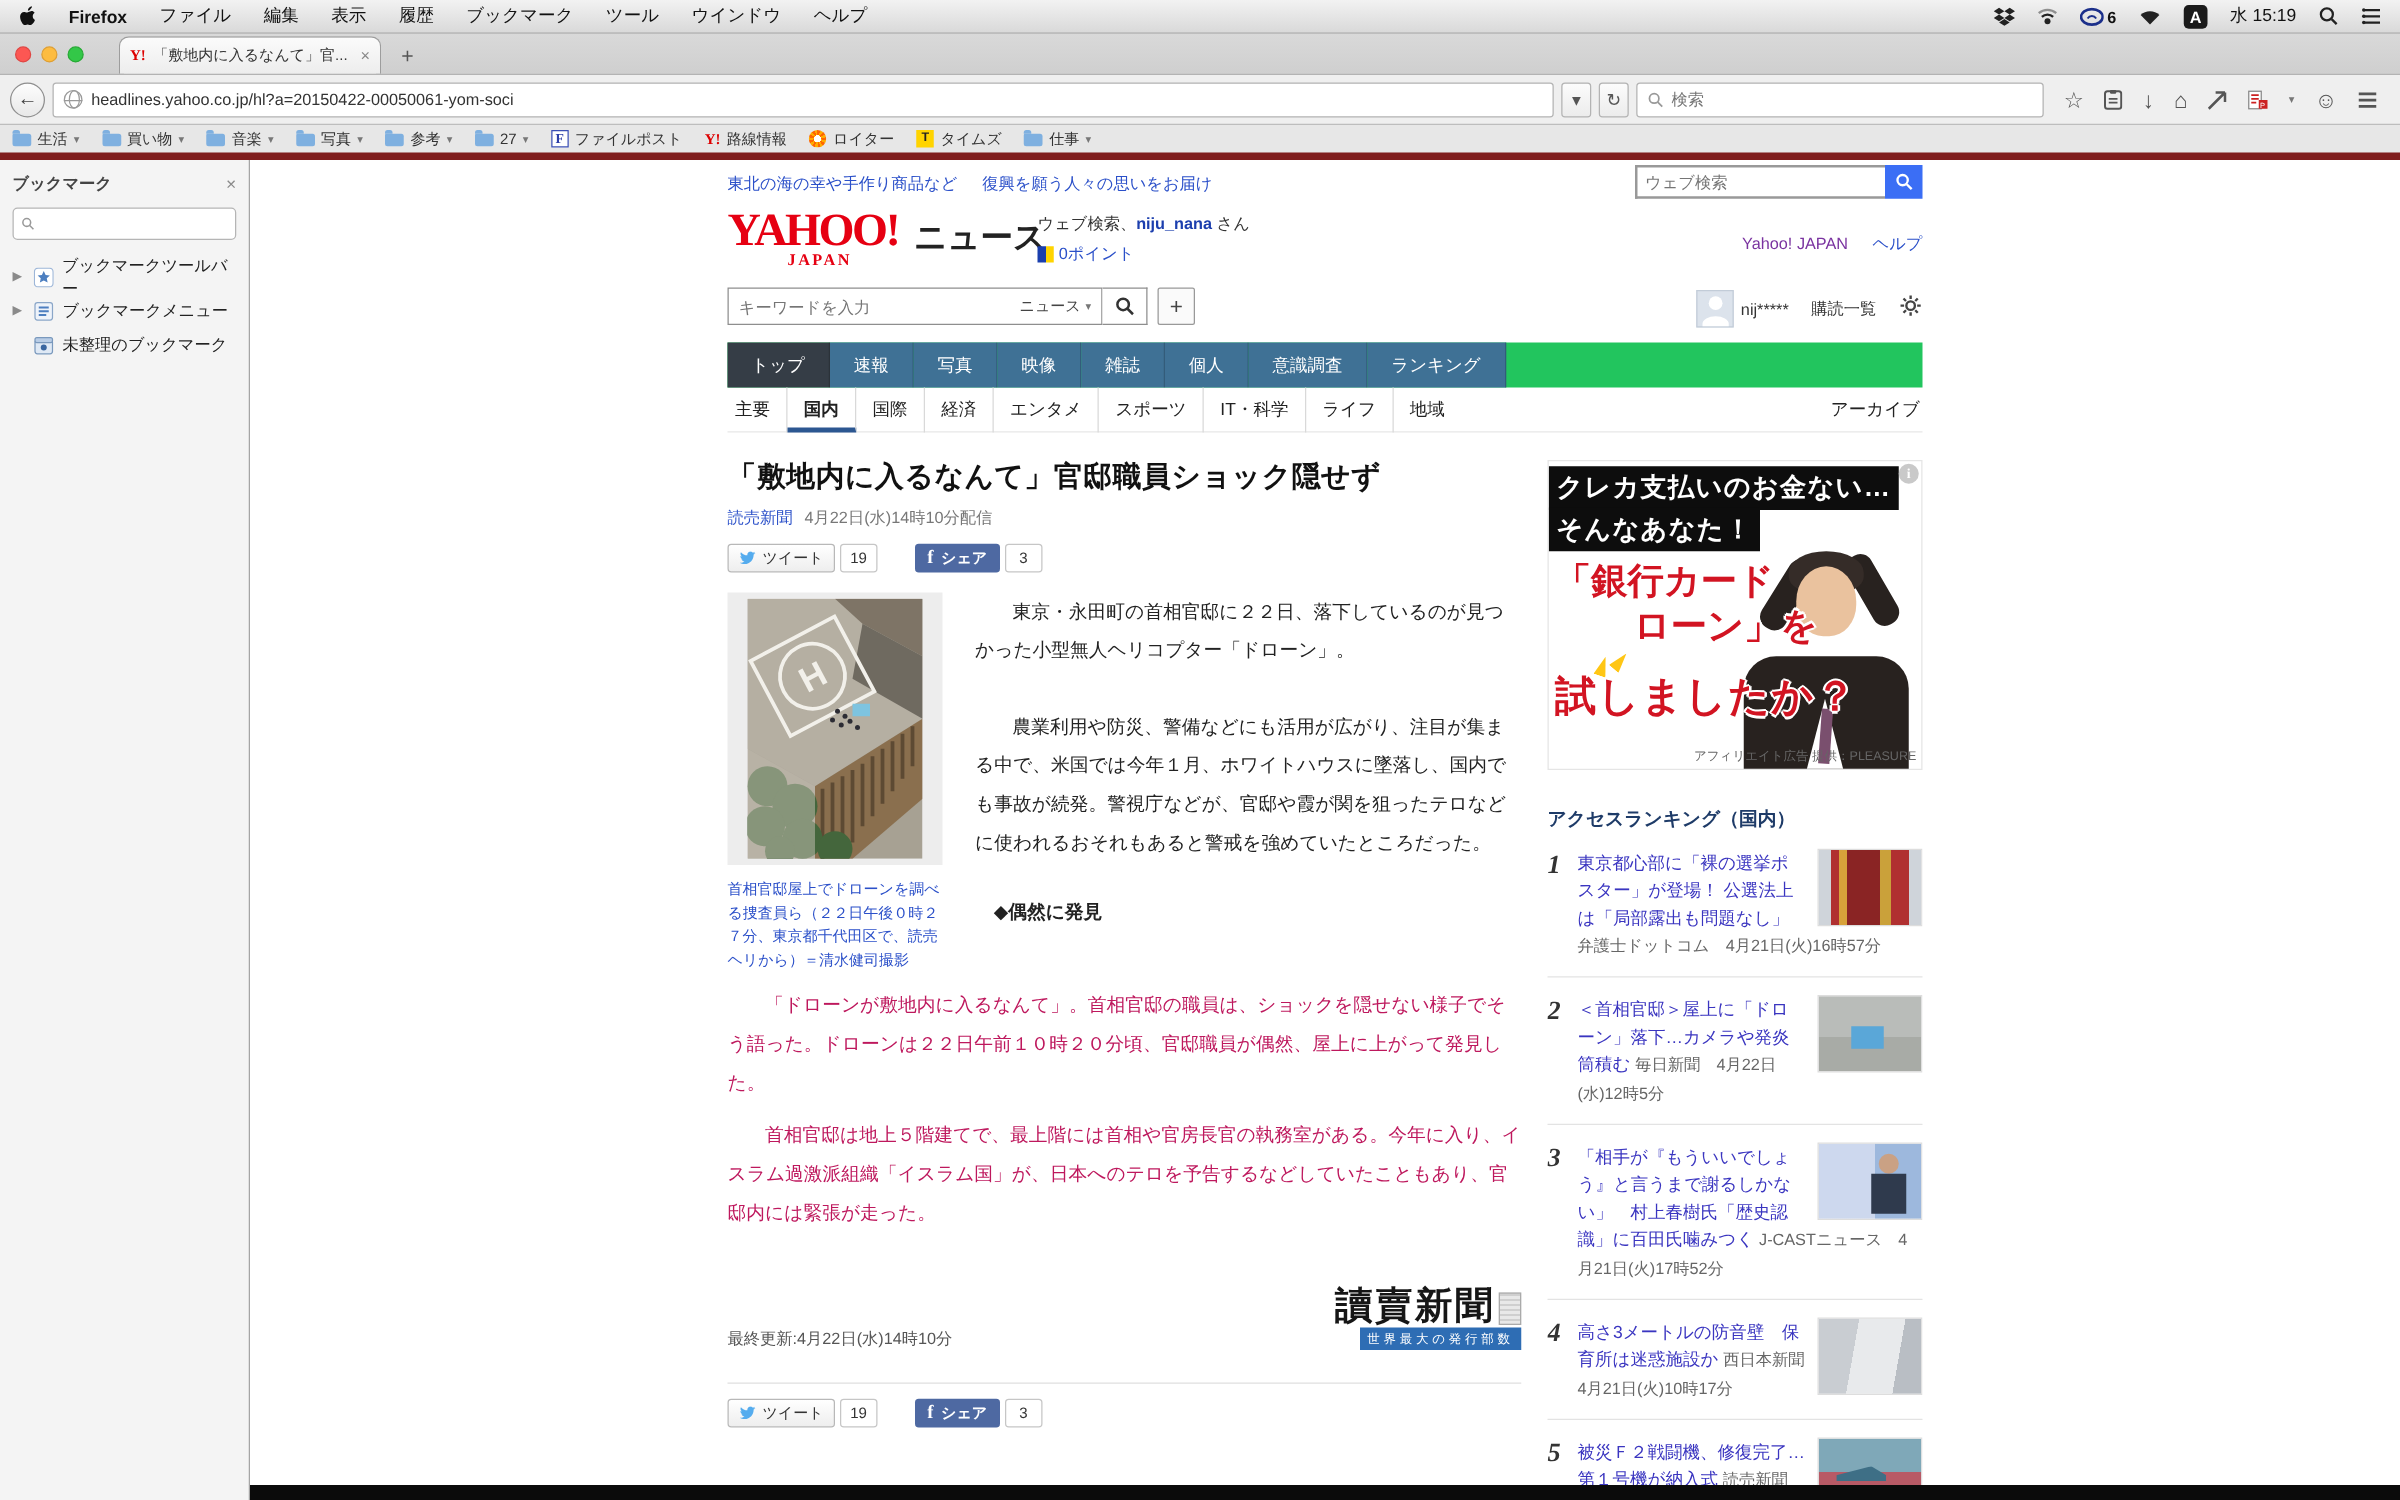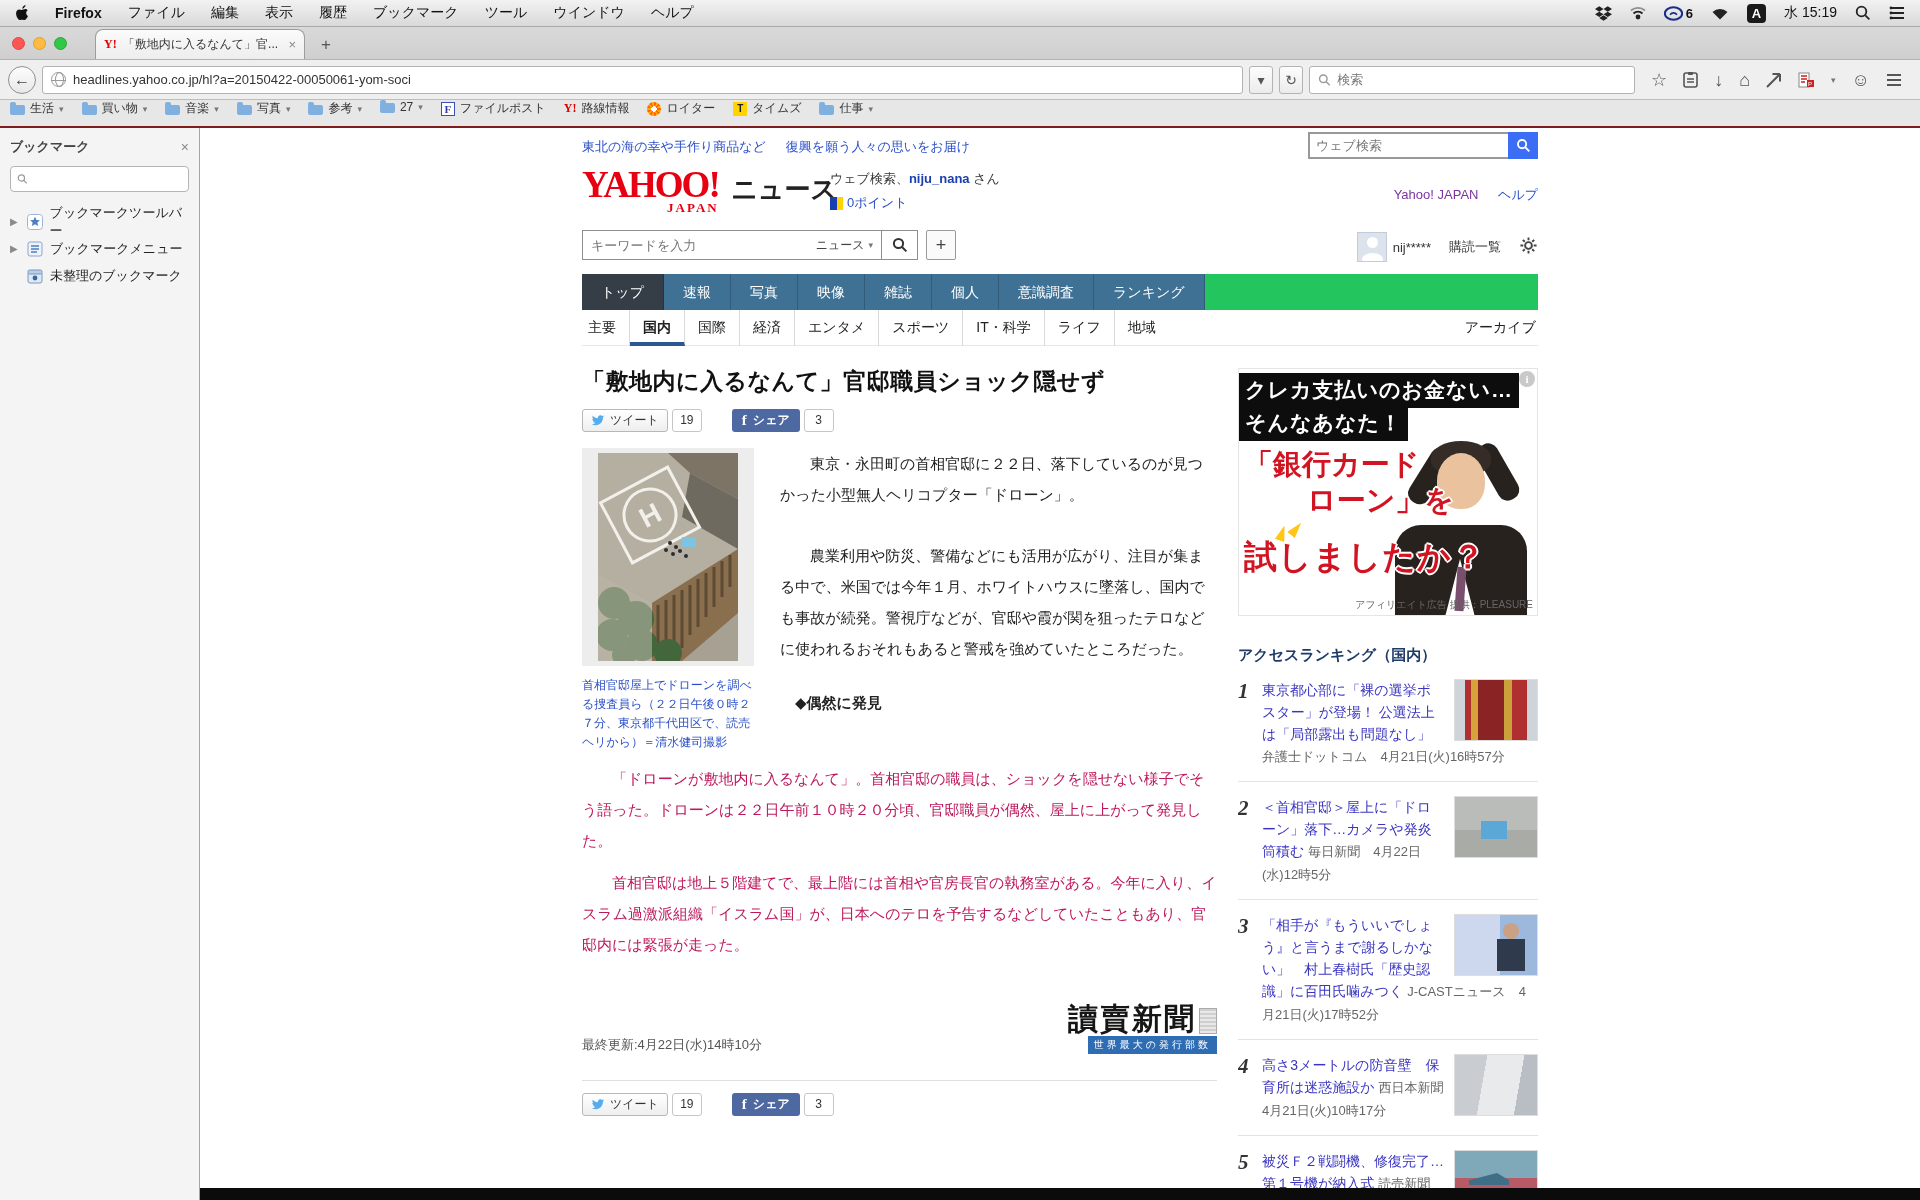--- a/index.html
+++ b/index.html
@@ -47,22 +47,22 @@
   .url-text { white-space:nowrap; overflow:hidden; border:none; outline:none; font-size:13px; color:#333; width:100%; background:transparent; }
   .sq-btn { height:28px; min-width:24px; border:1px solid #b3b3b3; background:linear-gradient(#fcfcfc,#ececec);
     border-radius:3px; color:#555; font-size:14px; text-align:center; line-height:26px; padding:0 5px; }
   .fx-search { width:326px; height:28px; background:#fff; border:1px solid #b3b3b3; border-radius:3px;
     display:flex; align-items:center; padding:0 8px; gap:6px; }
   .fx-search input { border:none; outline:none; font-size:13px; width:100%; background:transparent; color:#333; }
   .toolicons { display:flex; align-items:center; gap:16px; padding:0 10px; color:#555; }
   .ticon { font-size:18px; color:#555; line-height:1; }
   .ticon svg { display:block; }
 
-  .bmbar { height:28px; background:#e7e7e7; border-bottom:2px solid #7f1d1d;
-    display:flex; align-items:flex-start; padding:0 10px; gap:18px; font-size:12px; color:#333; }
+  .bmbar { height:28px; background:#e7e7e7; border-bottom:6px solid #7f1d1d;
+    display:flex; align-items:center; padding:0 10px; gap:18px; font-size:12px; color:#333; }
   .bm-item { display:flex; align-items:center; gap:5px; white-space:nowrap; }
   .folder-ic { width:15px; height:10px; background:#7fb0e0; border-radius:1px 2px 2px 2px; position:relative; margin-top:2px; }
   .folder-ic::before { content:""; position:absolute; top:-3px; left:0; width:6px; height:3px; background:#7fb0e0; border-radius:2px 2px 0 0; }
   .caret { color:#777; font-size:9px; }
   .fav-f { width:14px; height:14px; background:#fff; border:1px solid #3b4fb4; color:#2c3ea8; font-weight:bold;
     font-size:11px; line-height:12px; text-align:center; font-family:"Liberation Serif","DejaVu Serif",serif; }
   .fav-y { color:#d00; font-weight:bold; font-size:12px; font-family:"Liberation Serif","DejaVu Serif",serif; }
   .fav-reuters { width:14px; height:14px; border-radius:50%;
     background:radial-gradient(circle at 50% 50%, #fff 28%, transparent 29%), repeating-conic-gradient(#f60 0 20deg, #fa0 20deg 40deg); }
   .fav-times { width:14px; height:14px; background:#ffd400; color:#222; font-weight:bold; font-size:10px; line-height:14px; text-align:center; }
@@ -210,21 +210,21 @@
   .th2::before { content:""; position:absolute; left:26px; top:24px; width:26px; height:18px; background:#5aa7d8; }
   .th3 { background:linear-gradient(90deg,#cdd8ee 55%,#9db8dd 55%); position:relative; }
   .th3::before { content:""; position:absolute; right:18px; top:8px; width:16px; height:16px; border-radius:50%; background:#caa184; }
   .th3::after { content:""; position:absolute; right:12px; top:24px; width:28px; height:32px; background:#2f3a4d; }
   .th4 { background:linear-gradient(100deg,#c9cdd2 0 35%,#e8eaec 35% 75%,#b9bec4 75%); }
   .th5 { background:linear-gradient(#7fa8b8 45%,#b85a66 45%); position:relative; }
   .th5::before { content:""; position:absolute; left:14px; top:22px; width:40px; height:12px; background:#3e6f86; clip-path:polygon(0 60%,70% 0,100% 60%,100% 100%,0 100%); }
 
   .page-bottom { position:absolute; left:0; right:0; bottom:0; height:12px; background:#0b0b0b; }
 
-  a { text-decoration:none; cursor:pointer;text-align:right; }
+  a { text-decoration:none; cursor:pointer; }
 </style>
 </head>
 <body>
 
 <div id="screen">
 
   <div class="menubar">
     <span class="mitem">
       <svg class="apple-svg" viewBox="0 0 16 18">
           <path fill="#111" d="M11.3 4.3c-.5 1-1.4 1.7-2.4 1.7-.1-1 .4-2 1-2.7.6-.7 1.6-1.2 2.4-1.3.1 1-.3 1.7-1 2.3zM12 6.2c1 0 2 .5 2.6 1.4-1 .6-1.6 1.7-1.6 3 0 1.4.8 2.6 1.9 3.1-.4 1.2-1 2.2-1.8 3.1-.6.7-1.3 1.4-2.2 1.4-.9 0-1.2-.5-2.3-.5-1 0-1.4.5-2.2.5-.9 0-1.6-.8-2.2-1.5C3 15.2 2.2 13 2.2 10.9c0-2.6 1.7-4 3.4-4 .9 0 1.6.6 2.2.6.6 0 1.4-.7 2.2-.7z"></path>
@@ -535,20 +535,24 @@
             <span class="snav">IT・科学</span>
             <span class="snav">ライフ</span>
             <span class="snav">地域</span>
             <a class="archive">アーカイブ</a>
           </div>
 
           <div class="main-cols">
 
             <div class="col-left">
               <h1 class="art-title">「敷地内に入るなんて」官邸職員ショック隠せず</h1>
+              <div class="byline">
+                <a class="src">読売新聞</a>
+                <span class="date">4月22日(水)14時10分配信</span>
+              </div>
               <div class="sns-row">
                 <a class="btn-tweet">
                   <svg width="14" height="12" viewBox="0 0 20 17">
                       <path fill="#55acee" d="M19 2c-.7.3-1.4.5-2.1.6.8-.5 1.3-1.2 1.6-2-.7.4-1.5.7-2.3.9C15.4.6 14.4.2 13.4.2c-2 0-3.6 1.6-3.6 3.6 0 .3 0 .6.1.8C6.9 4.5 4.3 3.1 2.5 1 2.2 1.6 2 2.2 2 2.9c0 1.2.6 2.3 1.6 3-.6 0-1.2-.2-1.7-.5v.1c0 1.7 1.2 3.2 2.9 3.5-.3.1-.6.1-1 .1-.2 0-.4 0-.7-.1.5 1.4 1.8 2.5 3.4 2.5-1.2 1-2.8 1.5-4.5 1.5H1c1.6 1 3.5 1.6 5.6 1.6 6.7 0 10.4-5.6 10.4-10.4v-.5c.7-.5 1.4-1.2 2-1.9z"></path>
                     </svg>
                   <span>ツイート</span>
                 </a>
                 <span class="cnt">19</span>
                 <a class="btn-share">
                   <span class="fb-f">f</span>

